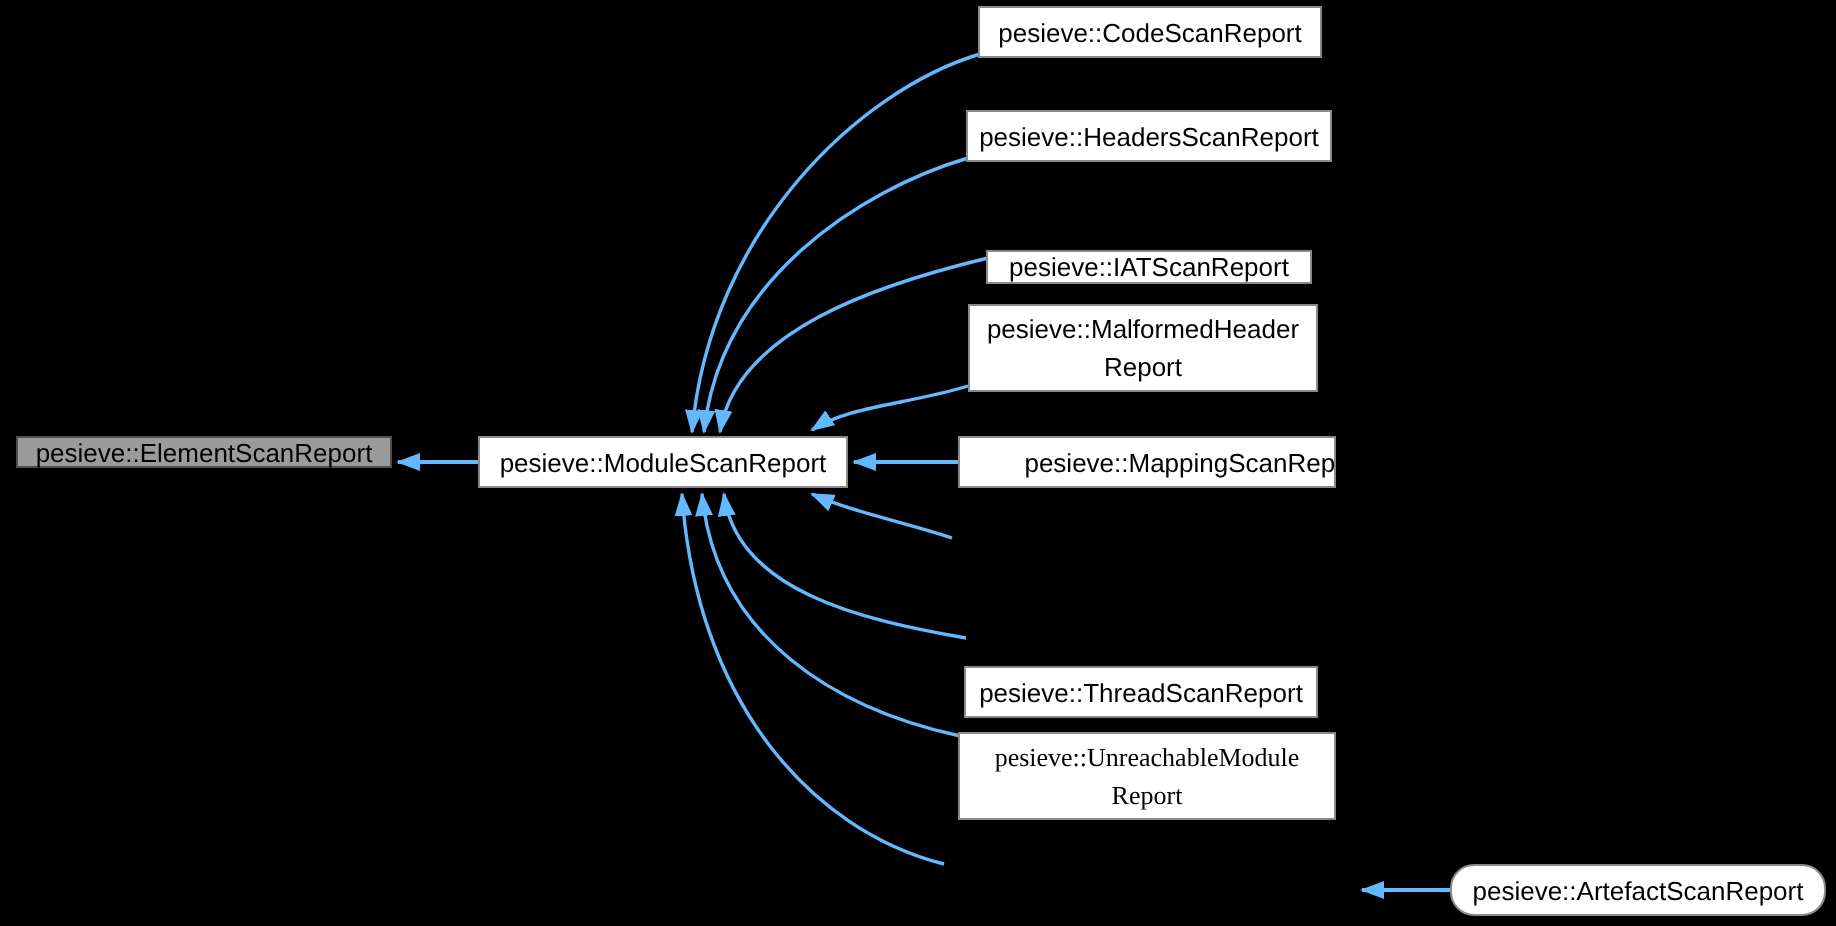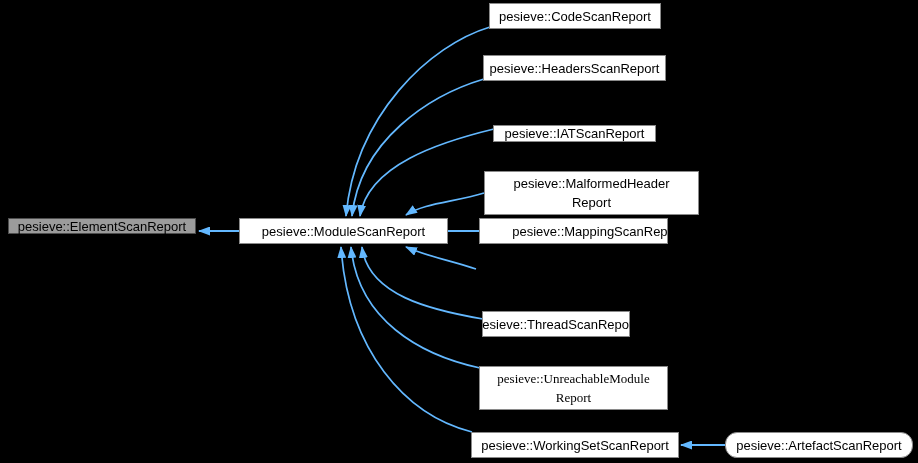--- a/index.html
+++ b/index.html
@@ -74,36 +74,35 @@
     <path class="edge straight" d="M479,231 L427,231" marker-end="url(#arrow)"></path>
     <path class="edge" d="M476,269 C452,261 426,256 406,247" marker-end="url(#arrow)"></path>
     <path class="edge" d="M483,319 C430,310 368,295 362,247" marker-end="url(#arrow)"></path>
     <path class="edge" d="M480,368 C420,355 358,320 351,247" marker-end="url(#arrow)"></path>
     <path class="edge" d="M472,432 C405,415 348,350 341,247" marker-end="url(#arrow)"></path>
     <path class="edge straight" d="M725,445 L681,445" marker-end="url(#arrow)"></path>
   </svg>
 
   <div class="node highlight" style="left:8px; top:218px; width:188px; height:16px;">pesieve::ElementScanReport</div>
 
-  <div class="node" style="left:239px; top:218px; width:209px; height:26px;">pesieve::ModuleScanReport</div>
+  <div class="node" style="left:239px; top:218px; width:185px; height:26px;">pesieve::ModuleScanReport</div>
 
   <div class="node" style="left:489px; top:3px; width:172px; height:26px;">pesieve::CodeScanReport</div>
 
   <div class="node" style="left:483px; top:55px; width:183px; height:26px;">pesieve::HeadersScanReport</div>
 
   <div class="node" style="left:493px; top:105px; width:163px; height:17px;margin-top:20px;">pesieve::IATScanReport</div>
 
-  <div class="node" style="left:484px; top:152px; width:215px; height:44px;margin-top:19px;">pesieve::MalformedHeader
+  <div class="node" style="left:484px; top:152px; width:175px; height:44px;">pesieve::MalformedHeader
 Report</div>
 
   <div class="node" style="left:479px; top:218px; width:189px; height:26px;padding-left:48px;">pesieve::MappingScanReport</div>
 
 
-  <div class="node" style="left:482px; top:311px; width:148px; height:26px;">pesieve::ThreadScanReport</div>
+  <div class="node" style="left:482px; top:333px; width:177px; height:26px;">pesieve::ThreadScanReport</div>
 
   <div class="node" style="left:479px; top:366px; width:189px; height:44px;font-family:Liberation Serif, serif;">pesieve::UnreachableModule
 Report</div>
 
-  <div class="node" style="left:471px; top:432px; width:208px; height:26px;">pesieve::WorkingSetScanReport</div>
 
   <div class="node" style="left:725px; top:432px; width:188px; height:26px;border-radius:12px;">pesieve::ArtefactScanReport</div>
 
 </div>
 
 </body></html>

